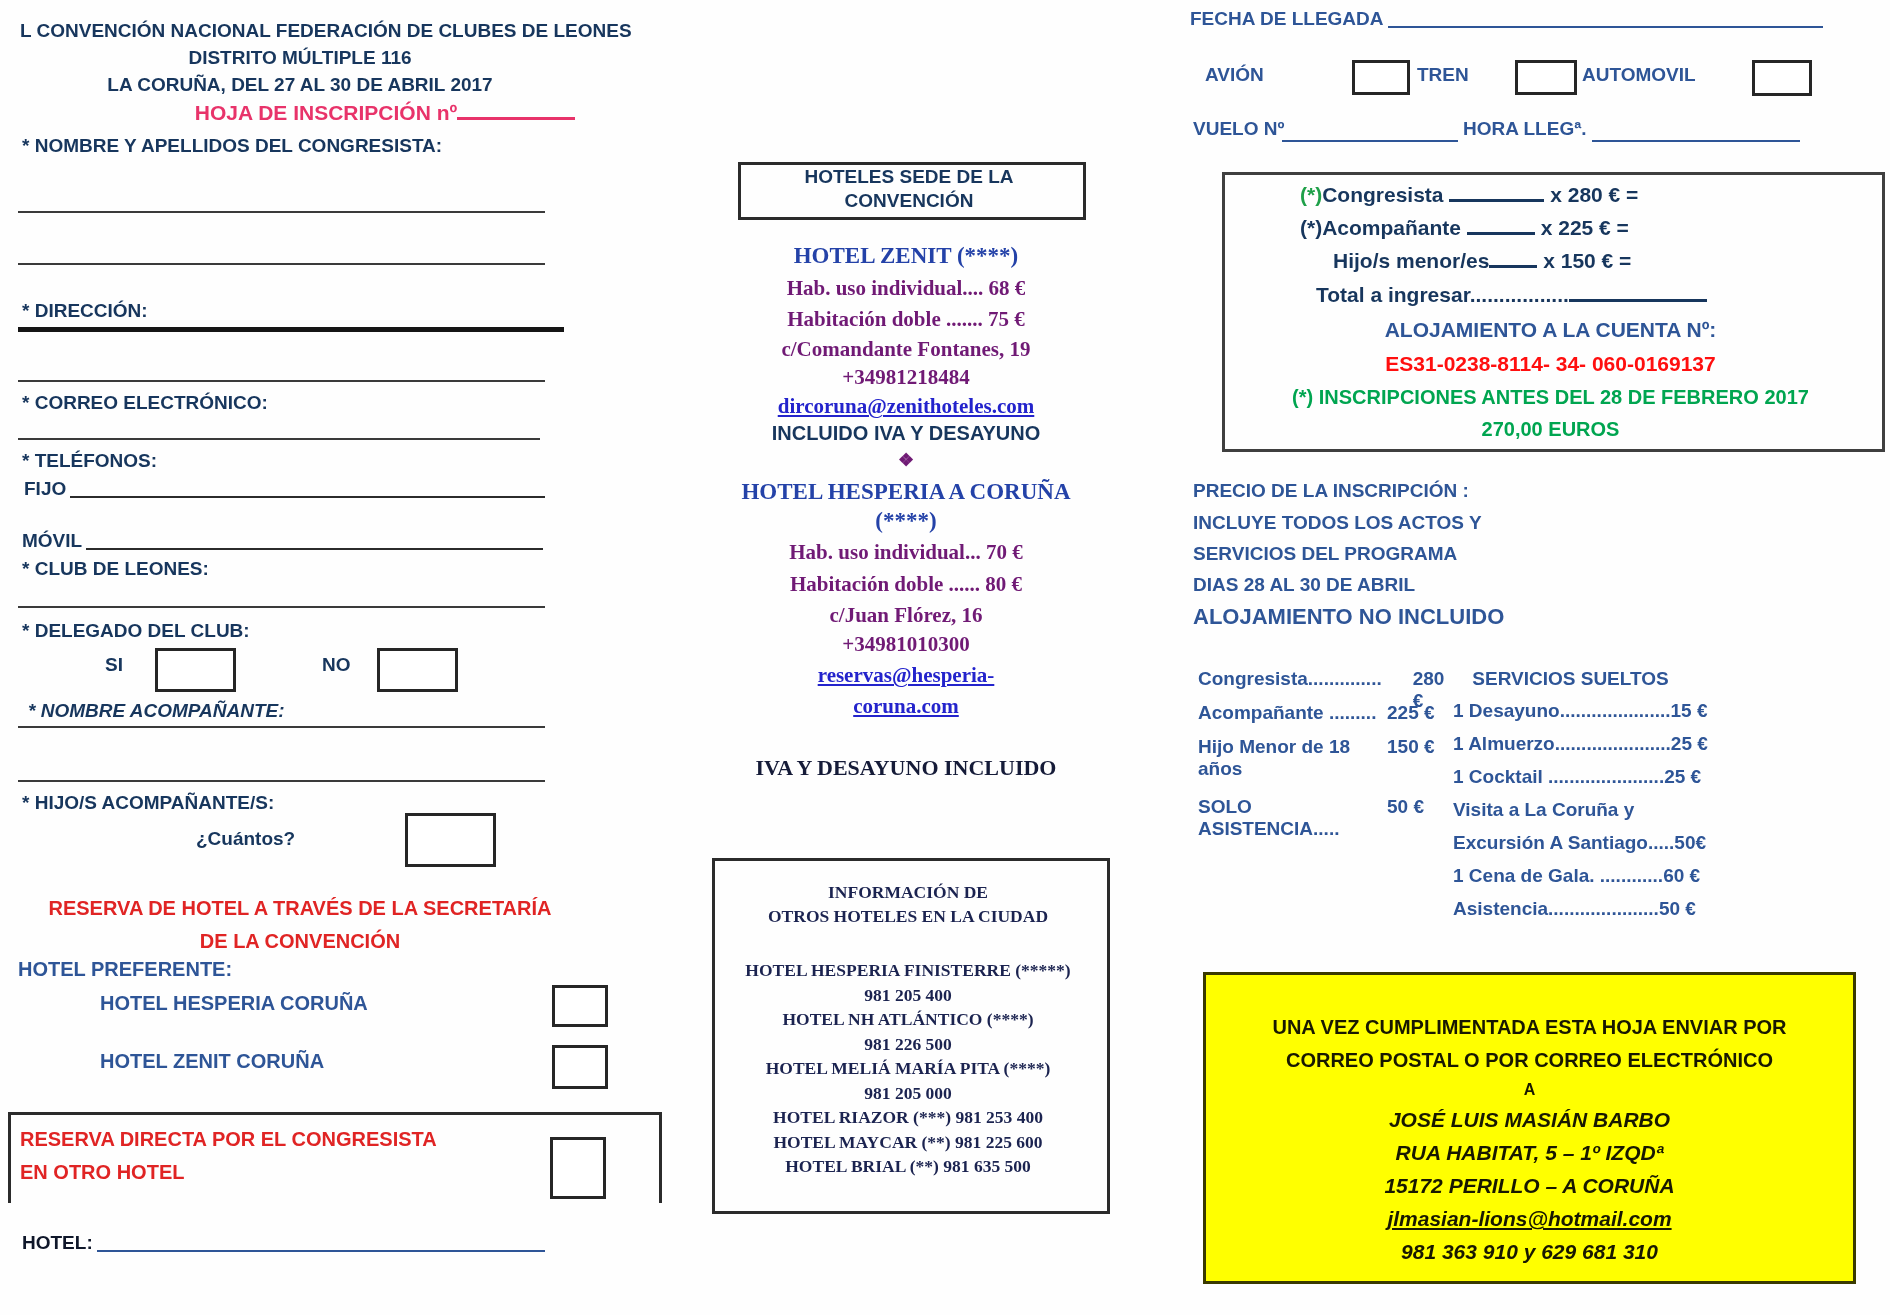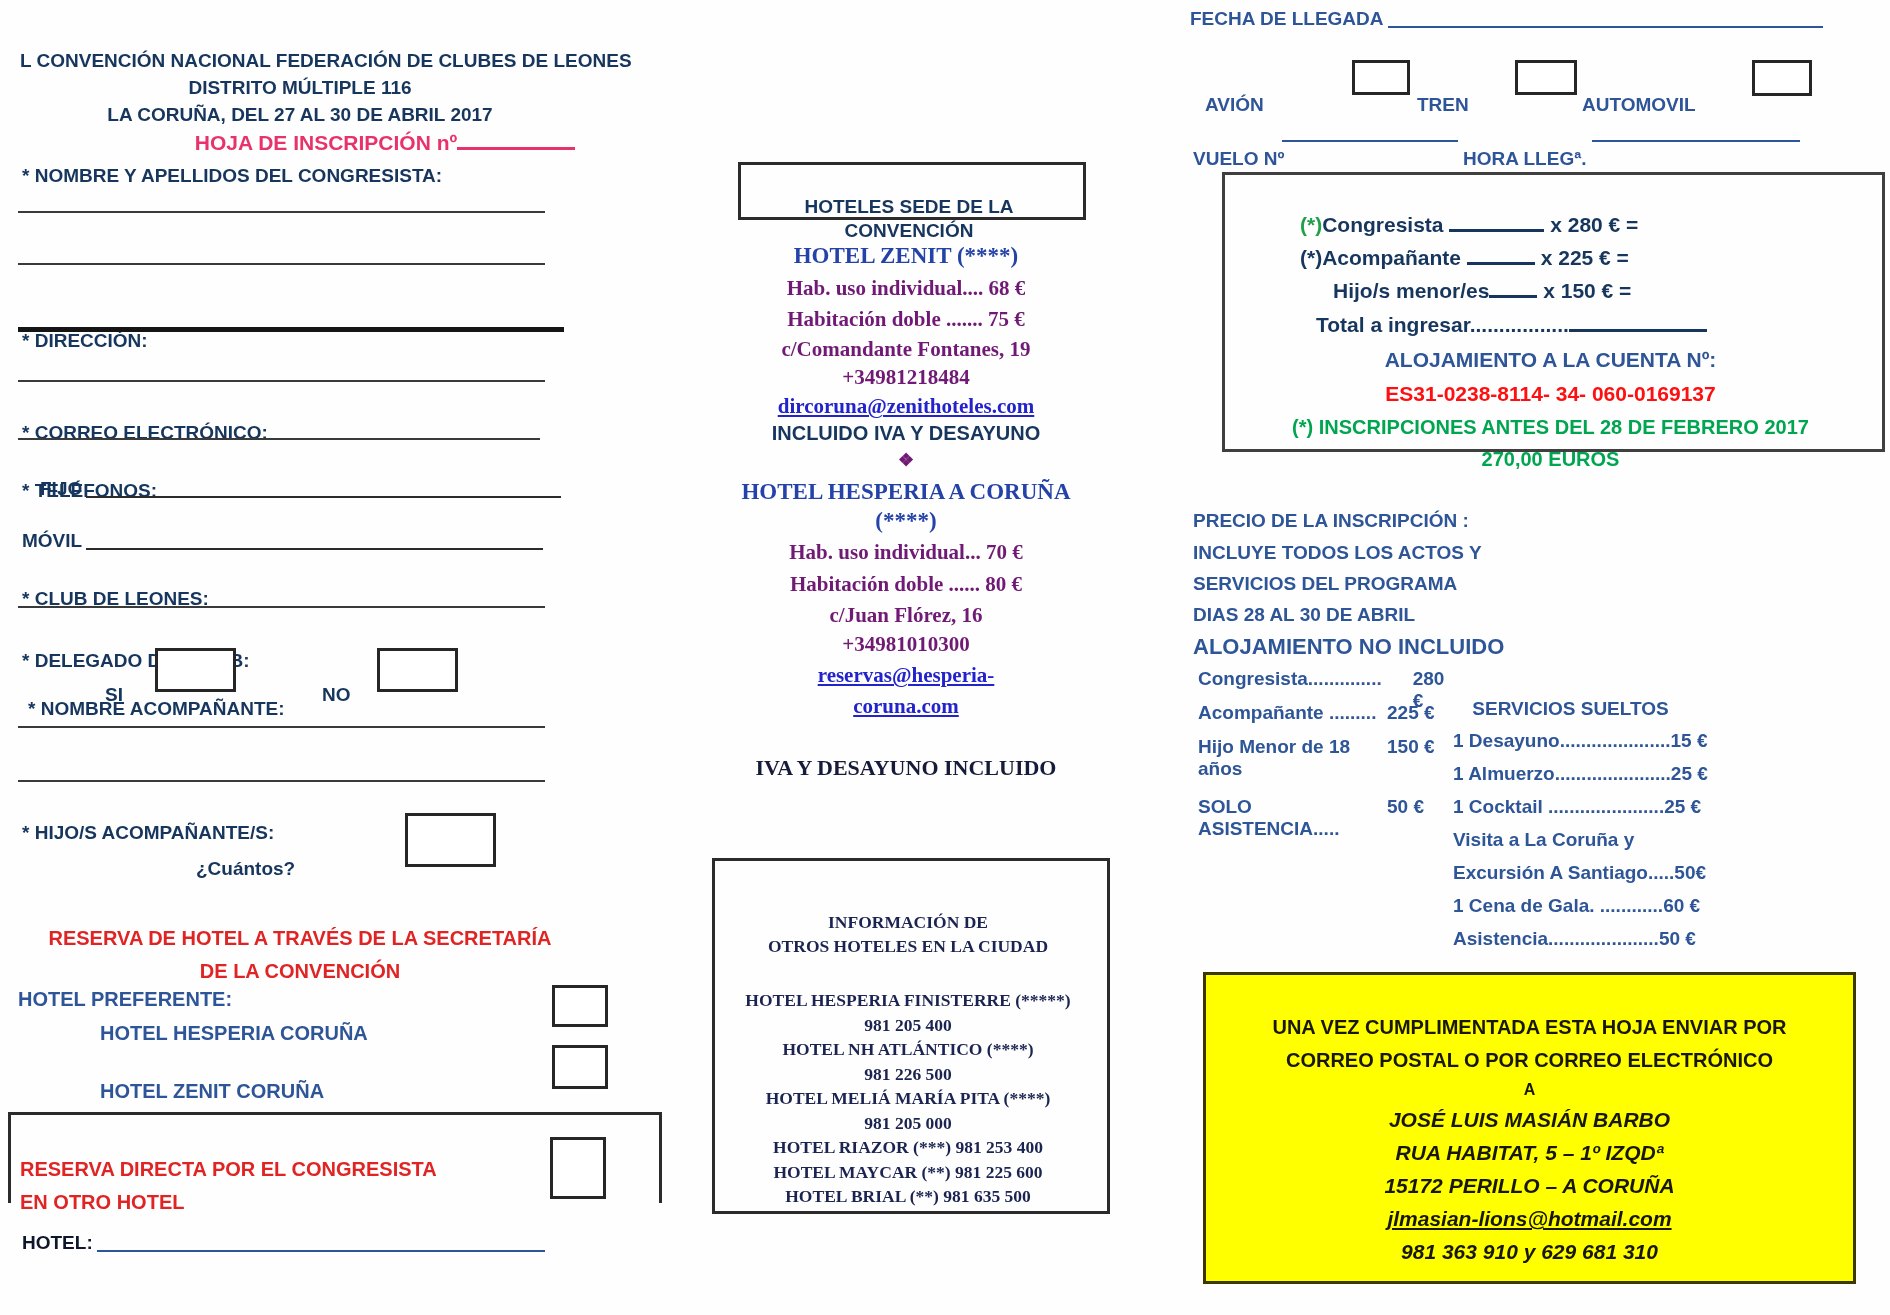--- a/index.html
+++ b/index.html
@@ -1,20 +1,20 @@
 <!DOCTYPE html>
 <html><head>
 <meta charset="utf-8">
 <style>
   html,body{margin:0;padding:0;}
   body{
     width:1890px;height:1315px;position:relative;background:#fefefe;
     font-family:"Liberation Sans",sans-serif;overflow:hidden;
   }
-  .abs{position:absolute;white-space:nowrap;margin-top:30px;}
+  .abs{position:absolute;white-space:nowrap;}
   .lbl{font-weight:bold;font-size:19px;color:#17365d;}
   .lblu{font-weight:bold;font-size:19px;color:#2e5597;}
   .redc{font-weight:bold;font-size:20px;color:#e02424;}
   .crims{font-weight:bold;font-size:21px;color:#e8336a;}
   .ctr{text-align:center;}
   
   .line{position:absolute;border-top:2px solid #3a3a3a;height:0;}
   .thick{position:absolute;background:#151515;height:5px;}
   .frow{position:absolute;display:flex;align-items:flex-end;font-weight:bold;font-size:19px;color:#17365d;}
   .fblank{flex:1;border-bottom:2px solid #2b2b2b;margin:0 0 2px 4px;height:1px;}
@@ -67,39 +67,39 @@
 <div class="line" style="left:18px;top:263px;width:527px;"></div>
 
 <div class="abs lbl" style="left:22px;top:300px;">* DIRECCIÓN:</div>
 <div class="thick" style="left:18px;top:327px;width:546px;"></div>
 <div class="line" style="left:18px;top:380px;width:527px;"></div>
 
 <div class="abs lbl" style="left:22px;top:392px;">* CORREO ELECTRÓNICO:</div>
 <div class="line" style="left:18px;top:438px;width:522px;"></div>
 
 <div class="abs lbl" style="left:22px;top:450px;">* TELÉFONOS:</div>
-<div class="frow" style="left:40px;top:478px;width:521px;align-items:flex-end;">
+<div class="frow" style="left:24px;top:478px;width:521px;align-items:flex-end;">
   <span>FIJO</span>
     <span class="fblank"></span>
 </div>
 <div class="frow" style="left:22px;top:530px;width:521px;">
   <span>MÓVIL</span>
     <span class="fblank"></span>
 </div>
 
 <div class="abs lbl" style="left:22px;top:558px;">* CLUB DE LEONES:</div>
 <div class="line" style="left:18px;top:606px;width:527px;"></div>
 
 <div class="abs lbl" style="left:22px;top:620px;">* DELEGADO DEL CLUB:</div>
 <div class="abs lbl" style="left:105px;top:654px;">SI</div>
 <div class="cb" style="left:155px;top:648px;width:75px;height:38px;"></div>
 <div class="abs lbl" style="left:322px;top:654px;">NO</div>
 <div class="cb" style="left:377px;top:648px;width:75px;height:38px;"></div>
 
-<div class="abs lbl" style="left:28px;top:668px;">* NOMBRE  ACOMPAÑANTE:</div>
+<div class="abs lbl" style="left:28px;top:700px;font-style:italic;">* NOMBRE  ACOMPAÑANTE:</div>
 <div class="line" style="left:18px;top:726px;width:527px;"></div>
 <div class="line" style="left:18px;top:780px;width:527px;"></div>
 
 <div class="abs lbl" style="left:22px;top:792px;">* HIJO/S  ACOMPAÑANTE/S:</div>
 <div class="abs lbl" style="left:196px;top:828px;">¿Cuántos?</div>
 <div class="cb" style="left:405px;top:813px;width:85px;height:48px;"></div>
 
 <div class="abs redc ctr" style="left:20px;top:897px;width:560px;text-align:center;">RESERVA  DE HOTEL A TRAVÉS DE LA SECRETARÍA</div>
 <div class="abs redc ctr" style="left:20px;top:930px;width:560px;">DE LA CONVENCIÓN</div>
 

